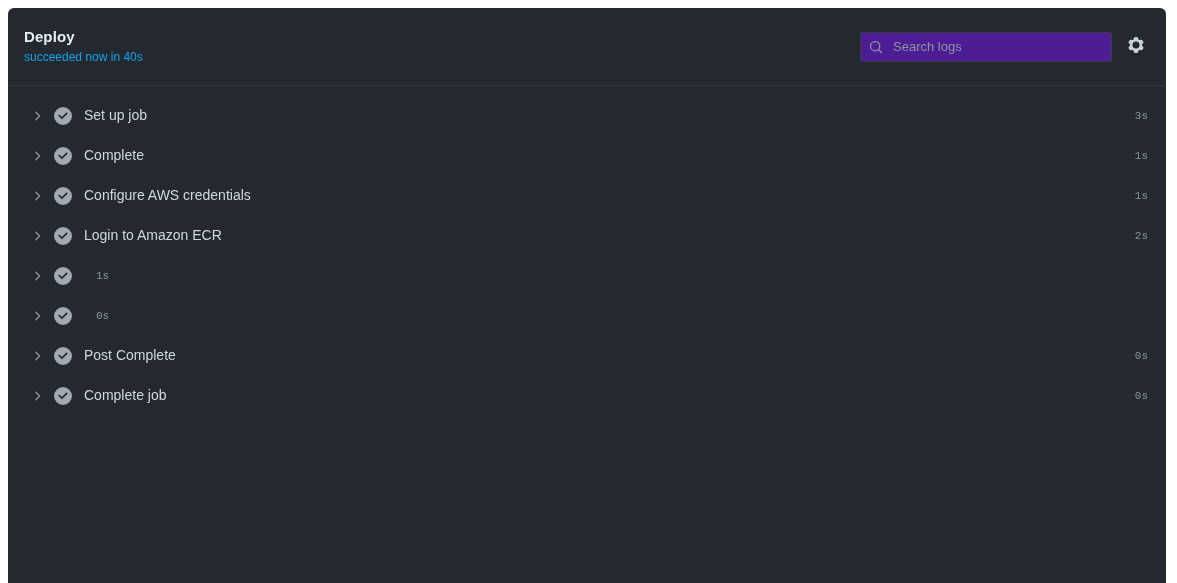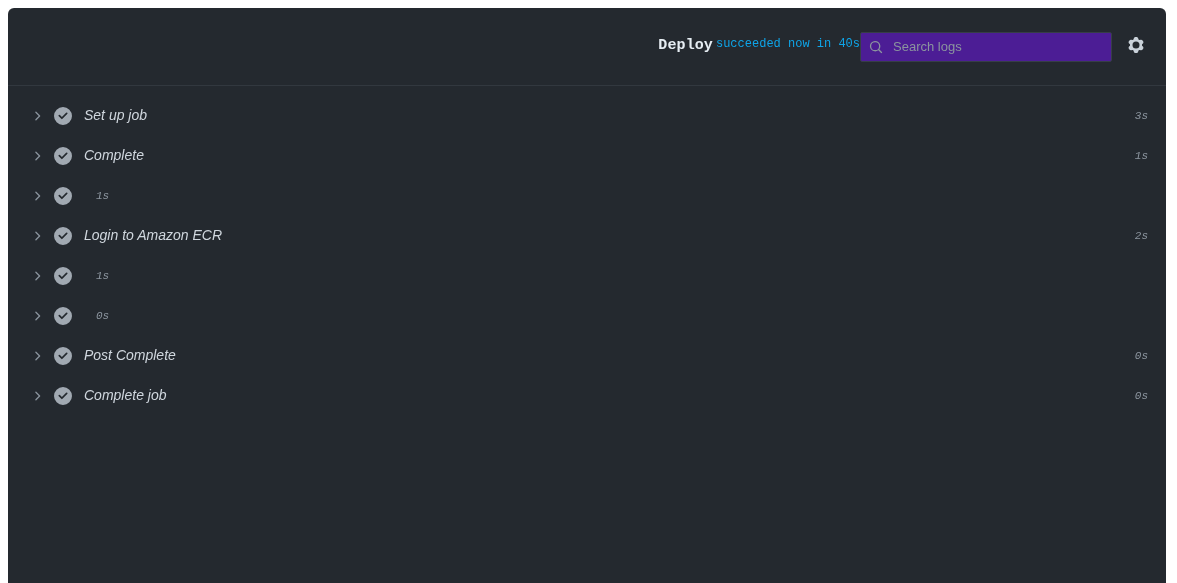--- a/index.html
+++ b/index.html
@@ -37,26 +37,25 @@
     position: relative;
     height: 78px;
     border-bottom: 1px solid #32383f;
     display: flex;
     align-items: center;
     padding: 0 16px 0 16px;
   }
 
   .header-titles {
     display: flex;
-    flex-direction: row;
+    flex-direction: column;
     justify-content: flex-end;
     gap: 3px;
     flex: 1 1 auto;
     min-width: 0;
-    font-family: Liberation Mono, monospace;
   }
 
   .job-title {
     font-size: 15px;
     font-weight: bold;
     color: #e6edf3;
     line-height: 1.25;
     letter-spacing: 0.1px;
   }
 
@@ -117,21 +116,20 @@
     background: transparent;
     border: none;
     border-radius: 6px;
     color: #c9d1d9;
     cursor: pointer;
   }
 
   
   .steps-list {
     padding-top: 10px;
-    font-style: italic;
   }
 
   .step-row {
     position: relative;
     display: flex;
     align-items: center;
     height: 40px;
     padding: 0 18px 0 22px;
     cursor: pointer;
   }
@@ -246,20 +244,21 @@
           <span class="chevron-icon">
             <svg viewBox="0 0 16 16" width="14" height="14" fill="currentColor" aria-hidden="true">
               <path d="M6.22 3.22a.75.75 0 011.06 0l4.25 4.25a.75.75 0 010 1.06l-4.25 4.25a.75.75 0 01-1.06-1.06L9.94 8 6.22 4.28a.75.75 0 010-1.06z"></path>
             </svg>
           </span>
           <span class="status-icon">
             <svg viewBox="0 0 16 16" width="18" height="18" fill="currentColor" aria-hidden="true">
               <path d="M8 16A8 8 0 108 0a8 8 0 000 16zm3.78-9.72l-4.25 4.25a.75.75 0 01-1.06 0L4.22 8.28a.75.75 0 111.06-1.06l1.72 1.72 3.72-3.72a.75.75 0 111.06 1.06z"></path>
             </svg>
           </span>
+          <span class="step-label">Configure AWS credentials</span>
           <span class="step-duration">1s</span>
         </div>
         <div class="step-row">
           <span class="chevron-icon">
             <svg viewBox="0 0 16 16" width="14" height="14" fill="currentColor" aria-hidden="true">
               <path d="M6.22 3.22a.75.75 0 011.06 0l4.25 4.25a.75.75 0 010 1.06l-4.25 4.25a.75.75 0 01-1.06-1.06L9.94 8 6.22 4.28a.75.75 0 010-1.06z"></path>
             </svg>
           </span>
           <span class="status-icon">
             <svg viewBox="0 0 16 16" width="18" height="18" fill="currentColor" aria-hidden="true">

